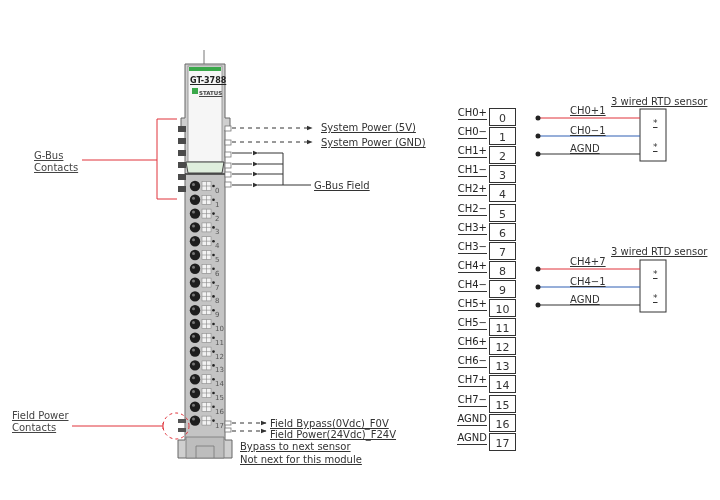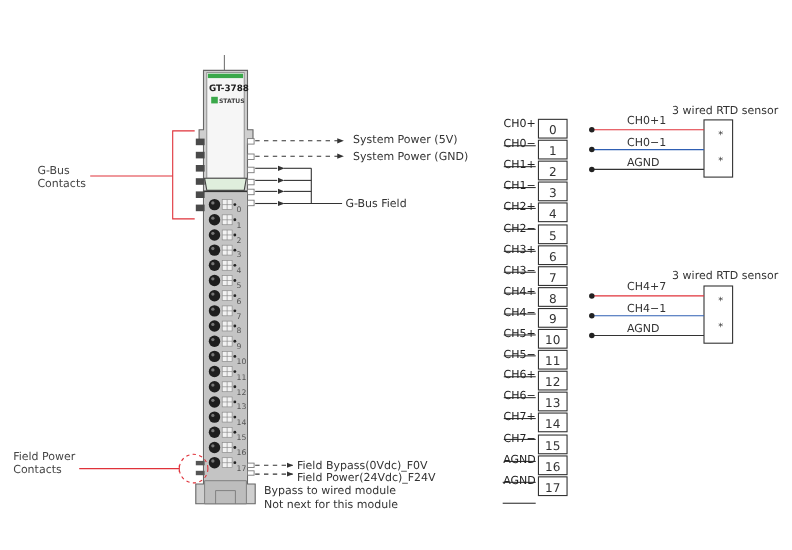--- a/index.html
+++ b/index.html
@@ -1,21 +1,21 @@
 <!DOCTYPE html>
 <html><head>
 <meta charset="utf-8">
 <style>
   html, body { margin:0; padding:0; background:#ffffff; }
   body { width:720px; height:500px; position:relative; overflow:hidden; font-family:"DejaVu Sans", sans-serif; }
   #canvas { position:absolute; left:0; top:0; width:720px; height:500px; }
-  .lbl { position:absolute; font-size:10px; color:#333; white-space:nowrap; line-height:12px; }
+  .lbl { position:absolute; font-size:10px; color:#333; white-space:nowrap; line-height:12px;text-decoration:underline; }
   .lbl-sm { font-size:10px; }
   .tb-label { position:absolute; font-size:10px; color:#222; text-align:right; width:38px; line-height:12px; }
-  .tb-label span { border-bottom:1px solid #333; padding-bottom:14px; }
+  .tb-label span { border-bottom:1px solid #333; padding-bottom:1px; }
   .tb-cell { position:absolute; left:489px; width:27px; height:18px; border:1px solid #333; background:#fff; box-sizing:border-box; font-size:11px; color:#333; text-align:center; line-height:20px; }
   .term-num { position:absolute; font-size:7px; color:#555; }
 </style>
 </head>
 <body>
 
 <svg id="canvas" width="720" height="500" viewBox="0 0 720 500">
   <defs>
     <marker id="arrowR" viewBox="0 0 10 10" refX="9" refY="5" markerWidth="6" markerHeight="6" orient="auto">
       <path d="M0,1 L10,5 L0,9 z" fill="#333"></path>
@@ -296,21 +296,21 @@
 </div>
 <div class="lbl" style="left:12px;top:410px;color:#444;">
   <div>Field Power</div>
   <div>Contacts</div>
 </div>
 <div class="lbl" style="left:321px;top:122px;">System Power (5V)</div>
 <div class="lbl" style="left:321px;top:137px;">System Power (GND)</div>
 <div class="lbl" style="left:314px;top:180px;">G-Bus Field</div>
 <div class="lbl lbl-sm" style="left:270px;top:418px;">Field Bypass(0Vdc)_F0V</div>
 <div class="lbl lbl-sm" style="left:270px;top:429px;">Field Power(24Vdc)_F24V</div>
-<div class="lbl lbl-sm" style="left:240px;top:441px;">Bypass to wired module</div>
+<div class="lbl lbl-sm" style="left:240px;top:441px;">Bypass to next sensor</div>
 <div class="lbl lbl-sm" style="left:240px;top:454px;">Not next for this module</div>
 
 <div id="tblock">
     <div class="tb-label" style="left: 449px; top: 107px;"><span>CH0+</span></div>
     <div class="tb-cell" style="top: 108px;">0</div>
     <div class="tb-label" style="left: 449px; top: 126.1px;"><span>CH0−</span></div>
     <div class="tb-cell" style="top: 127.1px;">1</div>
     <div class="tb-label" style="left: 449px; top: 145.2px;"><span>CH1+</span></div>
     <div class="tb-cell" style="top: 146.2px;">2</div>
     <div class="tb-label" style="left: 449px; top: 164.3px;"><span>CH1−</span></div>

